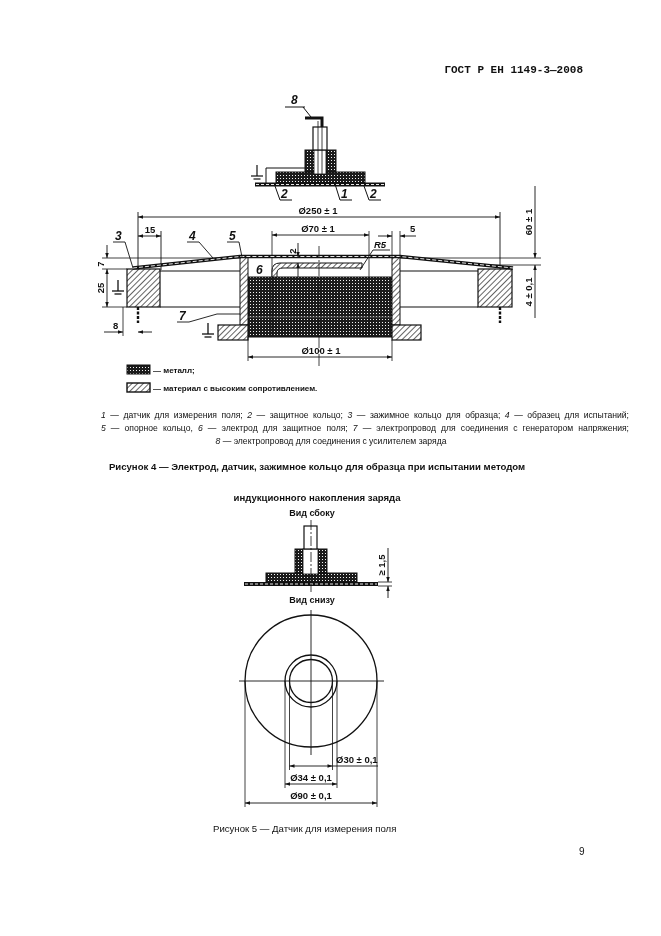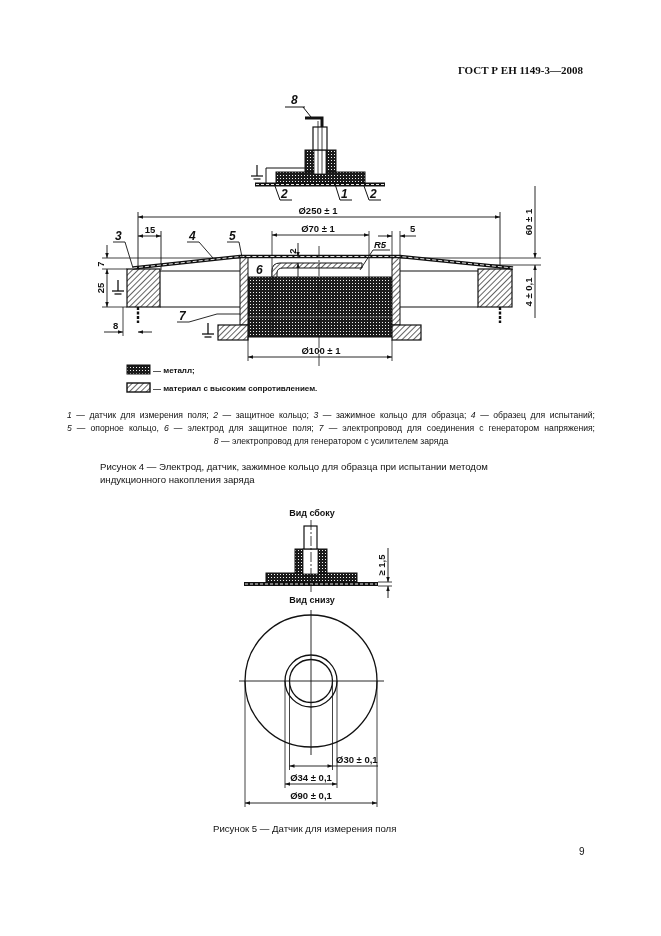--- a/index.html
+++ b/index.html
@@ -1,24 +1,24 @@
 <!DOCTYPE html>
 <html><head>
 <meta charset="utf-8">
 <style>
   html, body { margin: 0; padding: 0; background: #ffffff; }
   body { width: 661px; height: 936px; position: relative; overflow: hidden; color: #111; font-family: "Liberation Sans", sans-serif; }
   .drawing { position: absolute; left: 0; top: 0; }
-  .hdr { position: absolute; top: 64px; right: 78px; font-weight: bold; font-size: 11px; font-family: Liberation Serif, serif; white-space: nowrap; margin-left: 28px; }
+  .hdr { position: absolute; top: 64px; right: 78px; font-weight: bold; font-size: 11px; font-family: Liberation Mono, monospace; white-space: nowrap; margin-left: 28px; }
   .key { position: absolute; left: 67px; width: 528px; font-size: 8.6px; line-height: 13px; font-family: "Liberation Sans", sans-serif; white-space: nowrap; }
-  .key.just { text-align: justify; text-align-last: justify; white-space: normal; }
+  .key.just { text-align: justify; text-align-last: justify; white-space: normal; margin-left: 34px; }
   .key.center { text-align: center; }
   .key i { font-style: italic; }
   .cap { position: absolute; font-size: 9.6px; font-family: "Liberation Sans", sans-serif; white-space: nowrap; }
-  .cap4 { left: 100px; width: 434px; text-align: left; }
+  .cap4 { left: 100px; width: 434px; text-align: center; font-weight: bold; }
   .pgno { position: absolute; left: 579px; top: 846px; font-size: 10px; font-family: "Liberation Sans", sans-serif; }
   svg text { font-family: "Liberation Sans", sans-serif; fill: #111; }
   .dim { font-size: 9.5px; font-weight: bold; }
   .call { font-size: 12px; font-weight: bold; font-style: italic; }
   .leg { font-size: 8px; font-weight: bold; }
   .view { font-size: 9px; font-weight: bold; }
 </style>
 </head>
 <body>
 
@@ -209,18 +209,18 @@
     <text class="dim" x="336" y="763" stroke="none">Ø30 ± 0,1</text>
     <line x1="285" y1="784" x2="337" y2="784" stroke-width="0.9" marker-start="url(#arr)" marker-end="url(#arr)"></line>
     <text class="dim" x="311" y="781" text-anchor="middle" stroke="none">Ø34 ± 0,1</text>
     <line x1="245" y1="803" x2="377" y2="803" stroke-width="0.9" marker-start="url(#arr)" marker-end="url(#arr)"></line>
     <text class="dim" x="311" y="799" text-anchor="middle" stroke="none">Ø90 ± 0,1</text>
   </g>
 </svg>
 
 <div class="key just" style="top:409px"><i>1</i><span> — датчик для измерения поля; </span><i>2</i><span> — защитное кольцо; </span><i>3</i><span> — зажимное кольцо для образца; </span><i>4</i><span> — образец для испытаний;</span></div>
 <div class="key just" style="top:422px"><i>5</i><span> — опорное кольцо, </span><i>6</i><span> — электрод для защитное поля; </span><i>7</i><span> — электропровод для соединения с генератором напряжения;</span></div>
-<div class="key center" style="top:435px"><i>8</i><span> — электропровод для генератором с усилителем заряда</span></div>
+<div class="key center" style="top:435px"><i>8</i><span> — электропровод для соединения с усилителем заряда</span></div>
 
 <div class="cap cap4" style="top:461px">Рисунок 4 — Электрод, датчик, зажимное кольцо для образца при испытании методом</div>
-<div class="cap cap4" style="top:474px">индукционного накопления заряда</div>
+<div class="cap cap4" style="top:492px">индукционного накопления заряда</div>
 <div class="cap" style="left:213px; top:823px">Рисунок 5 — Датчик для измерения поля</div>
 <div class="pgno">9</div>
 
 </body></html>

